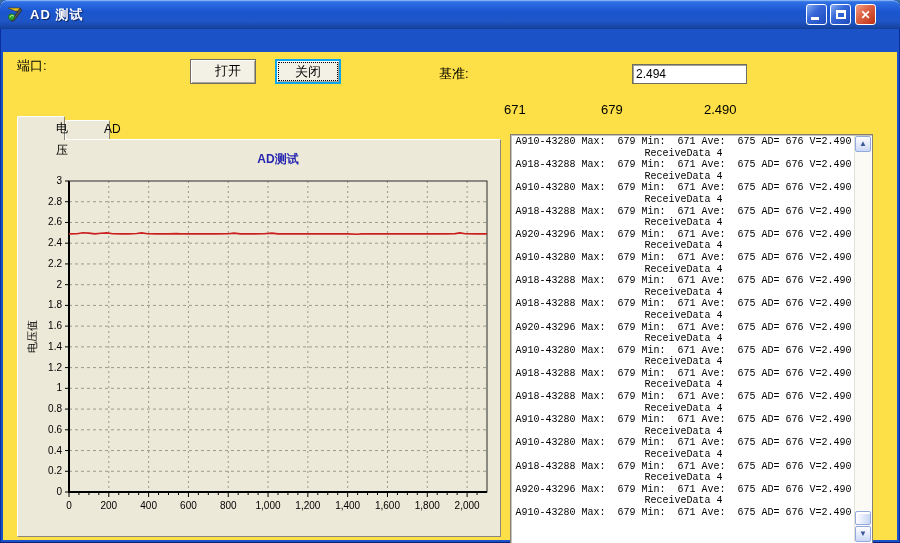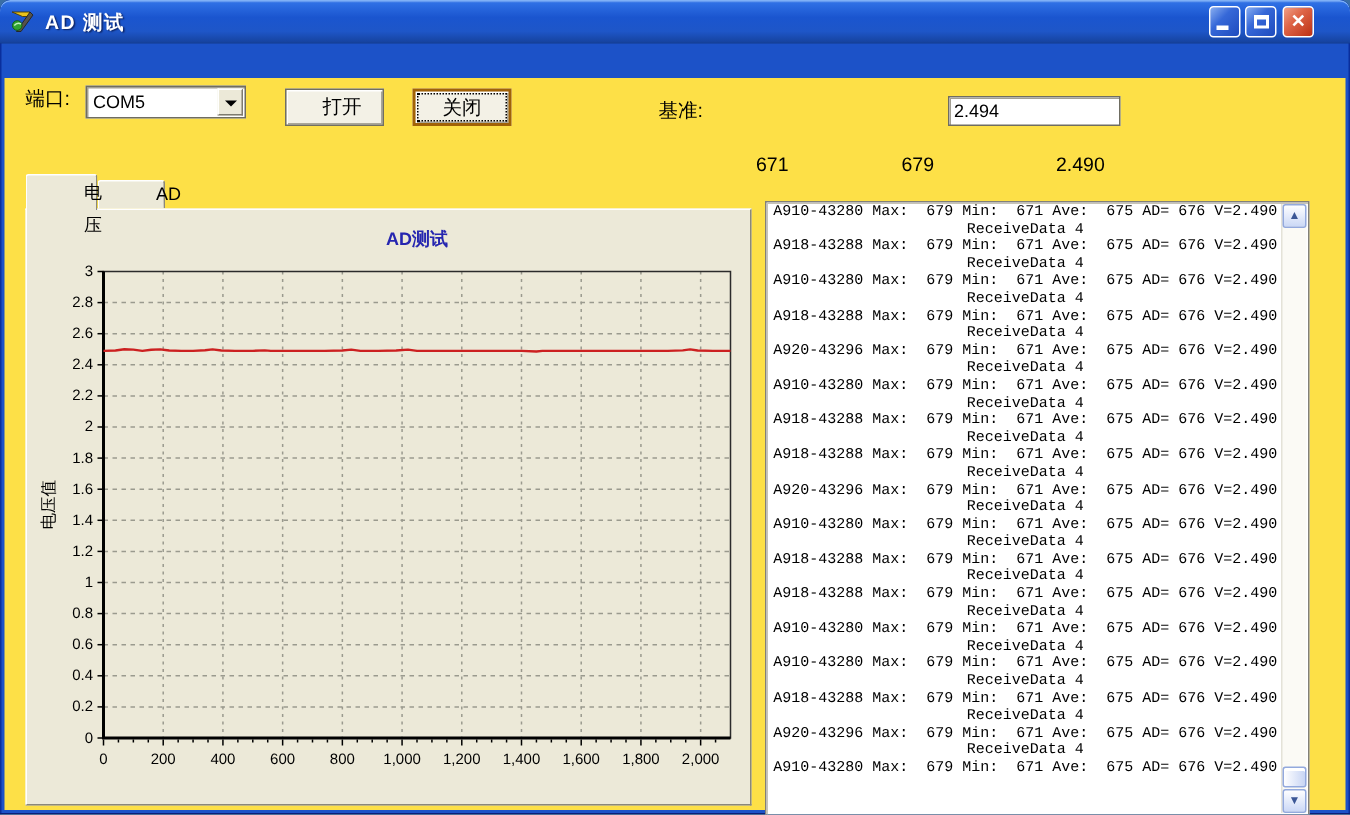--- a/index.html
+++ b/index.html
@@ -29,21 +29,21 @@
            border:1px solid #6F6D61; box-shadow:inset 1px 1px 0 #A3A094; cursor:pointer; }
   .combo-value { position:absolute; left:4px; top:3px; font-size:12px; }
   .combo-btn { position:absolute; right:1px; top:1px; bottom:1px; width:17px; background:#ECE9D8;
                border:1px solid; border-color:#FFF #7E7B6E #7E7B6E #FFF; }
   .combo-arrow { position:absolute; left:4px; top:7px; width:0; height:0;
                  border-left:4px solid transparent; border-right:4px solid transparent; border-top:4px solid #000; }
   .btn { position:absolute; width:66px; height:25px; background:#F3F1E6;
          border:1px solid #706F62; box-shadow:inset 1px 1px 0 #FFF, inset -1px -1px 0 #A9A699;
          font-size:13px; text-align:center; line-height:22px; cursor:pointer; }
   .btn.open { left:187px; top:7px;padding-left:10px; }
-  .btn.close { left:272px; top:7px; border:2px solid #a16207; box-shadow:inset 1px 1px 0 #FFF, inset -1px -1px 0 #A9A699; }
+  .btn.close { left:272px; top:7px; border:2px solid #0ea5e9; box-shadow:inset 1px 1px 0 #FFF, inset -1px -1px 0 #A9A699; }
   .btn.close .focus-rect { position:absolute; inset:2px; outline:1px dotted #000; }
   .tb-input { position:absolute; top:12px; width:115px; height:20px; background:#fff;
               border:1px solid #6F6D61; box-shadow:inset 1px 1px 0 #A3A094;
               font-family:"Liberation Sans",sans-serif; font-size:12px; padding:1px 3px; }
   .readout { position:absolute; top:50px; font-size:13px; color:#000; }
 
   .tab { position:absolute; background:#ECE9D8; border:1px solid; border-bottom:none;
          border-color:#FFF #8A877A #8A877A #FFF; border-radius:2px 2px 0 0;
          font-size:12px; text-align:center; cursor:pointer;padding-left:38px; }
   .tab.active { left:14px; top:64px; width:48px; height:24px; z-index:3; line-height:22px; }
@@ -86,26 +86,20 @@
       </div>
     <div class="tb-btn maxb">
         <span class="glyph-max"></span>
       </div>
     <div class="tb-btn clsb"><span class="glyph-x">✕</span></div>
   </div>
 
   <div class="client">
 
     <span class="lbl" style="left:14px; top:5px;">端口:</span>
-    <div class="combo">
-      <span class="combo-value">COM5</span>
-      <span class="combo-btn">
-          <span class="combo-arrow"></span>
-        </span>
-    </div>
     <div class="btn open">打开</div>
     <div class="btn close">
       <span>关闭</span>
       <span class="focus-rect"></span>
     </div>
     <span class="lbl" style="left:436px; top:13px;">基准:</span>
     <input class="tb-input" style="left: 629px;" value="2.494">
 
     <span class="readout" style="left:501px;">671</span>
     <span class="readout" style="left:598px;text-align:right;">679</span>

